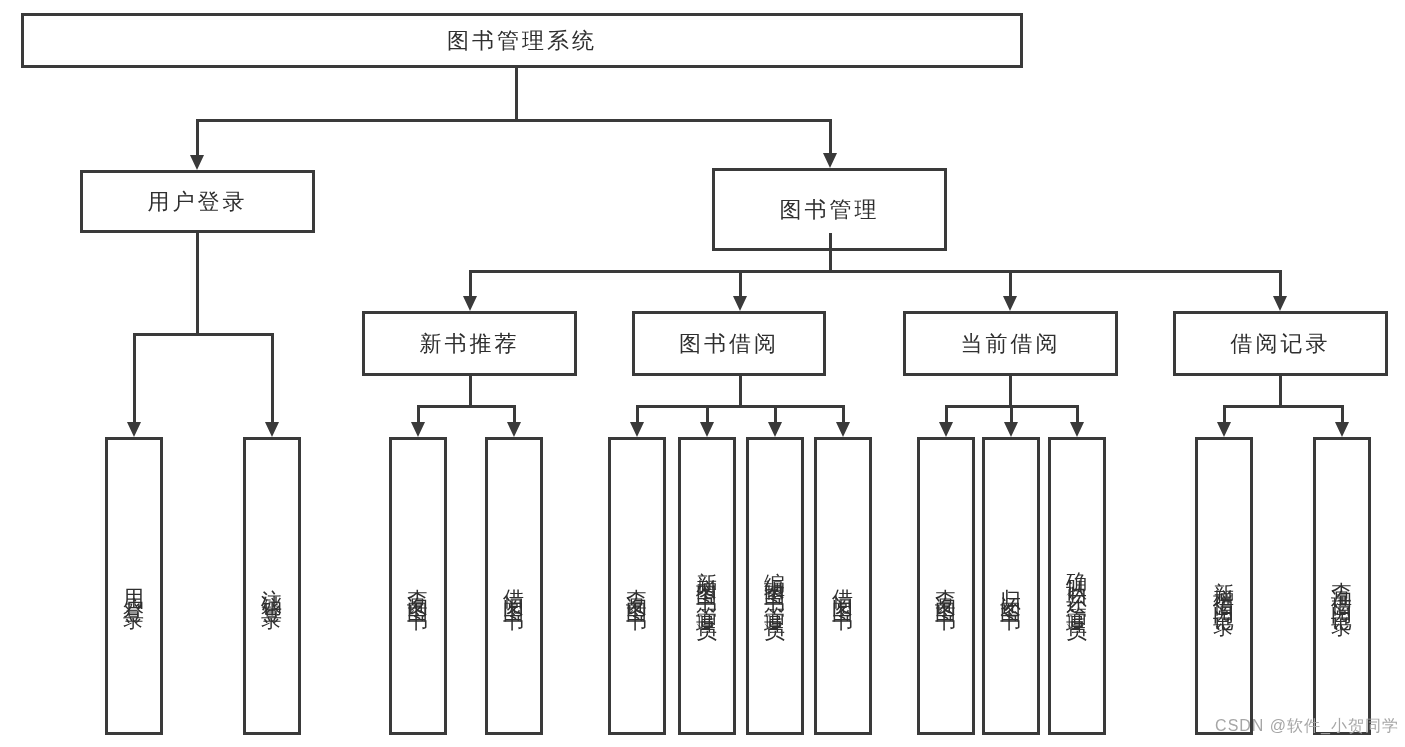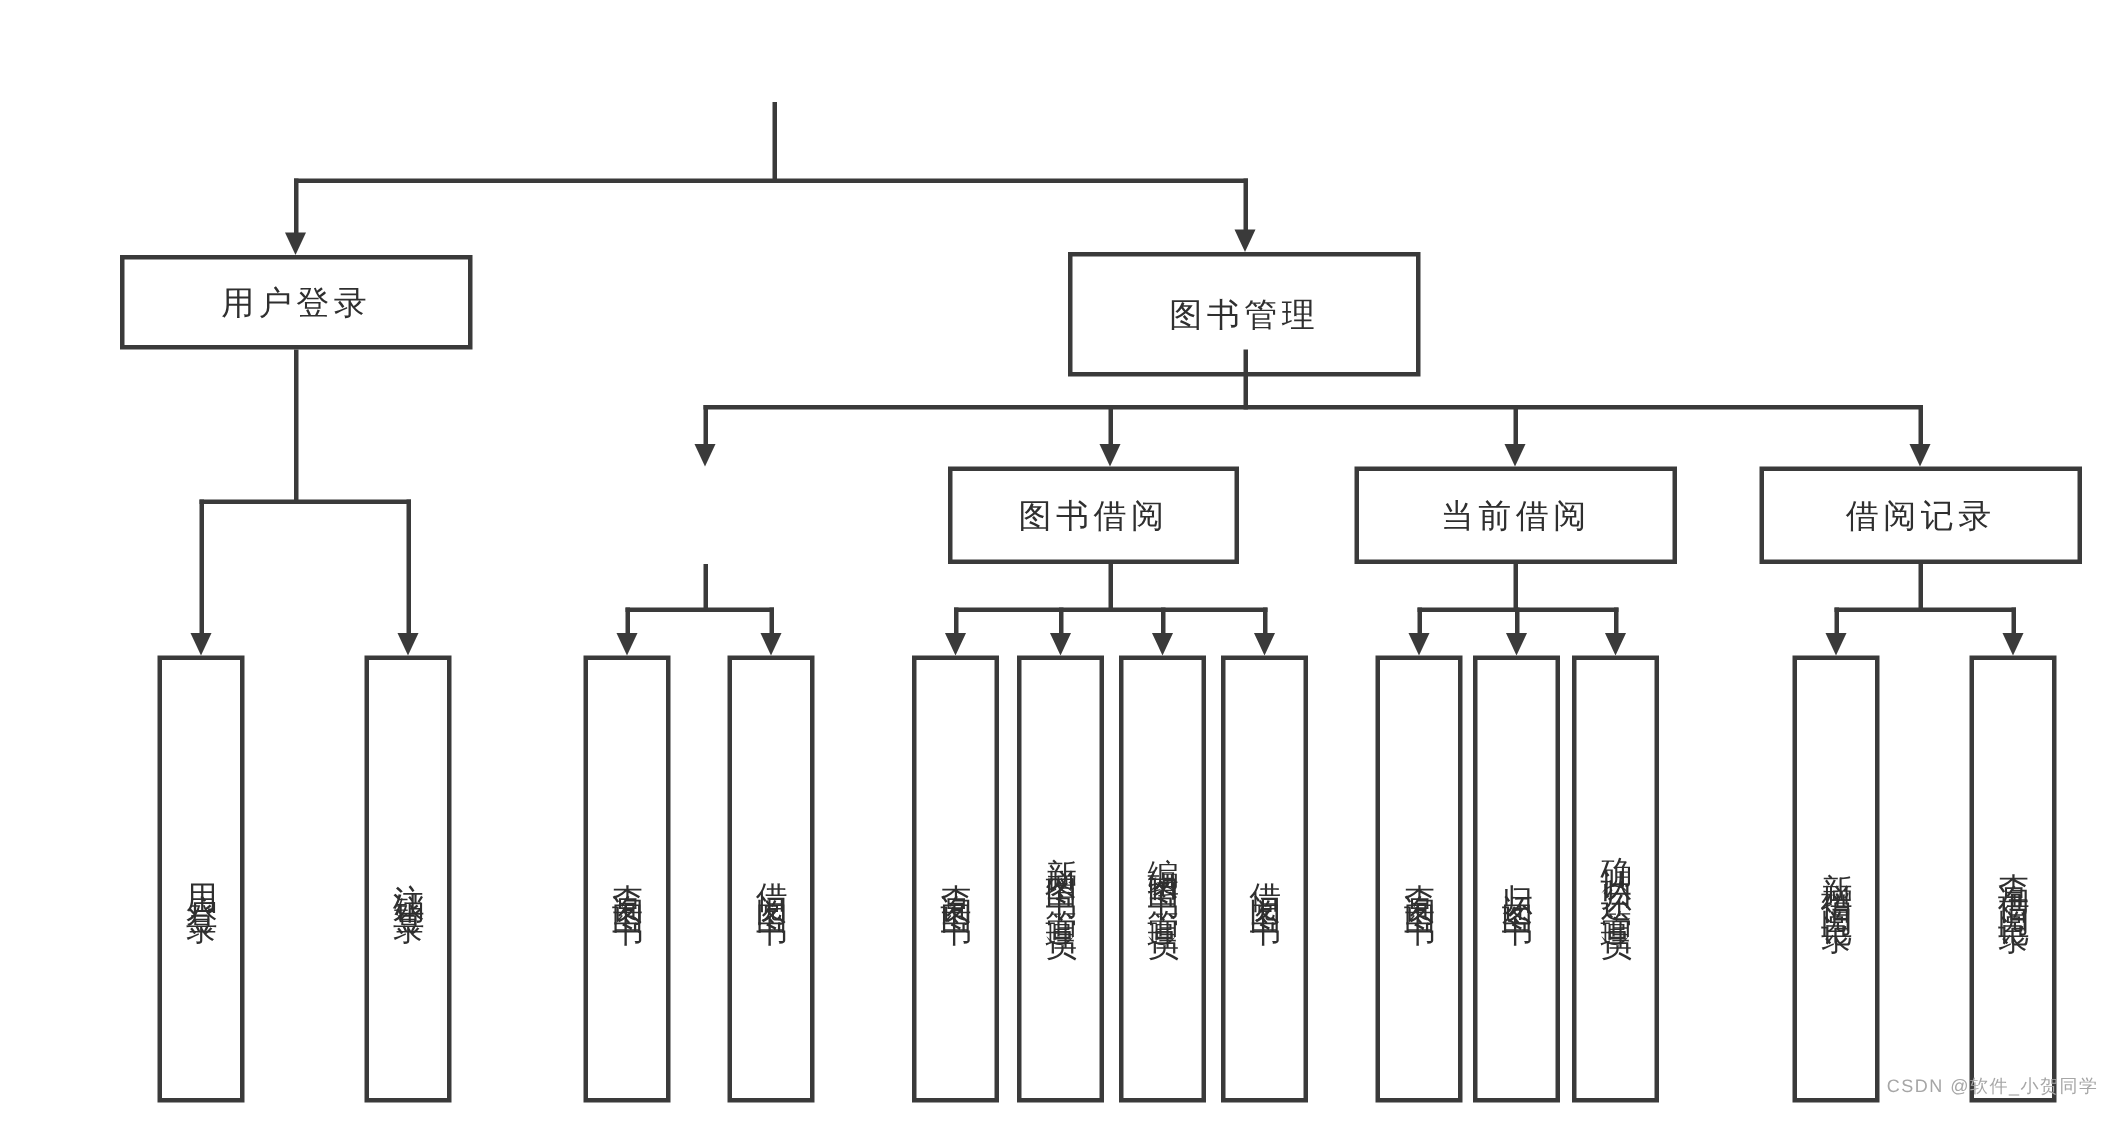--- a/index.html
+++ b/index.html
@@ -51,36 +51,38 @@
     position: absolute;
     width: 0; height: 0;
     border-left: 7px solid transparent;
     border-right: 7px solid transparent;
     border-top: 15px solid #3a3a3a;
   }
   .watermark {
     position: absolute;
     top: 716px;
     right: 6px;
-    font-size: 12px;
+    font-size: 16px;
     color: #a6a6a6;
     letter-spacing: 1px;
     white-space: nowrap;
   }
 </style>
 </head>
 <body>
 
 <div id="canvas">
 
+  <div class="node" style="left:21px; top:13px; width:1002px; height:55px;">图书管理系统</div>
 
   <div class="node" style="left:80px; top:170px; width:235px; height:63px;">用户登录</div>
 
   <div class="node" style="left:712px; top:168px; width:235px; height:83px;">图书管理</div>
 
+  <div class="node" style="left:362px; top:311px; width:215px; height:65px;">新书推荐</div>
 
   <div class="node" style="left:632px; top:311px; width:194px; height:65px;">图书借阅</div>
 
   <div class="node" style="left:903px; top:311px; width:215px; height:65px;">当前借阅</div>
 
   <div class="node" style="left:1173px; top:311px; width:215px; height:65px;">借阅记录</div>
 
   <div class="leaf" style="left:105px;">
       <span>用户登录</span>
     </div>

